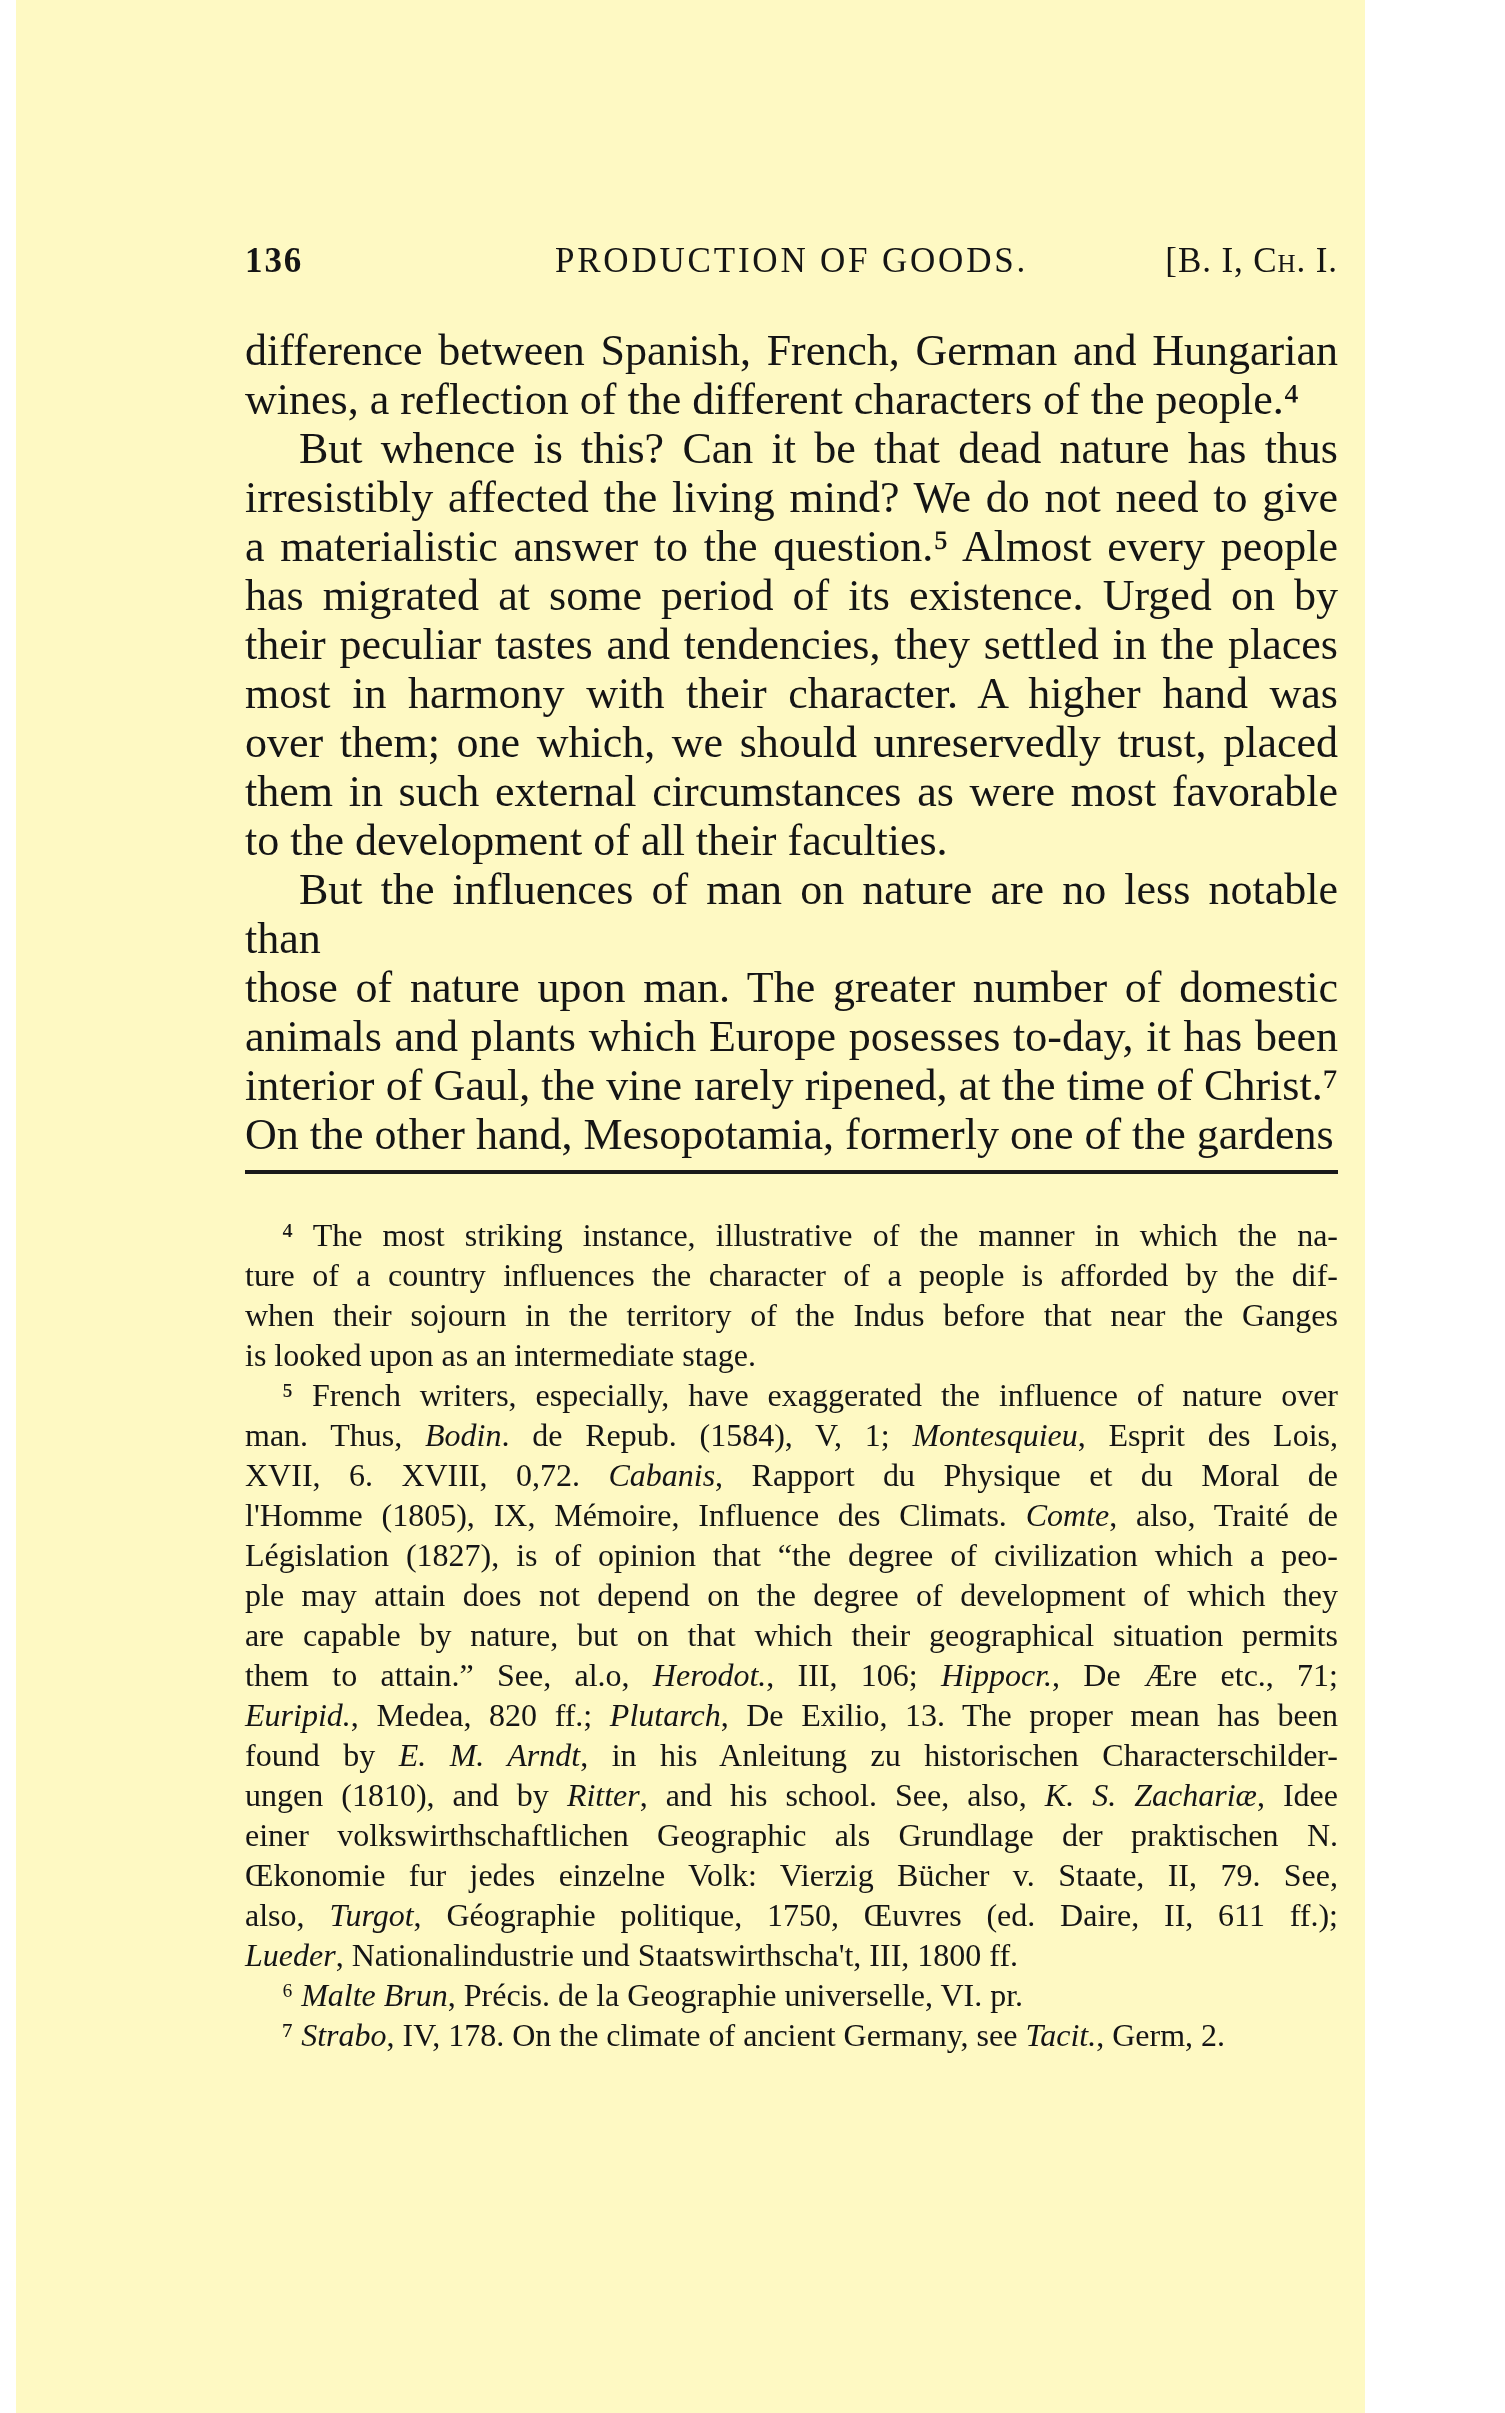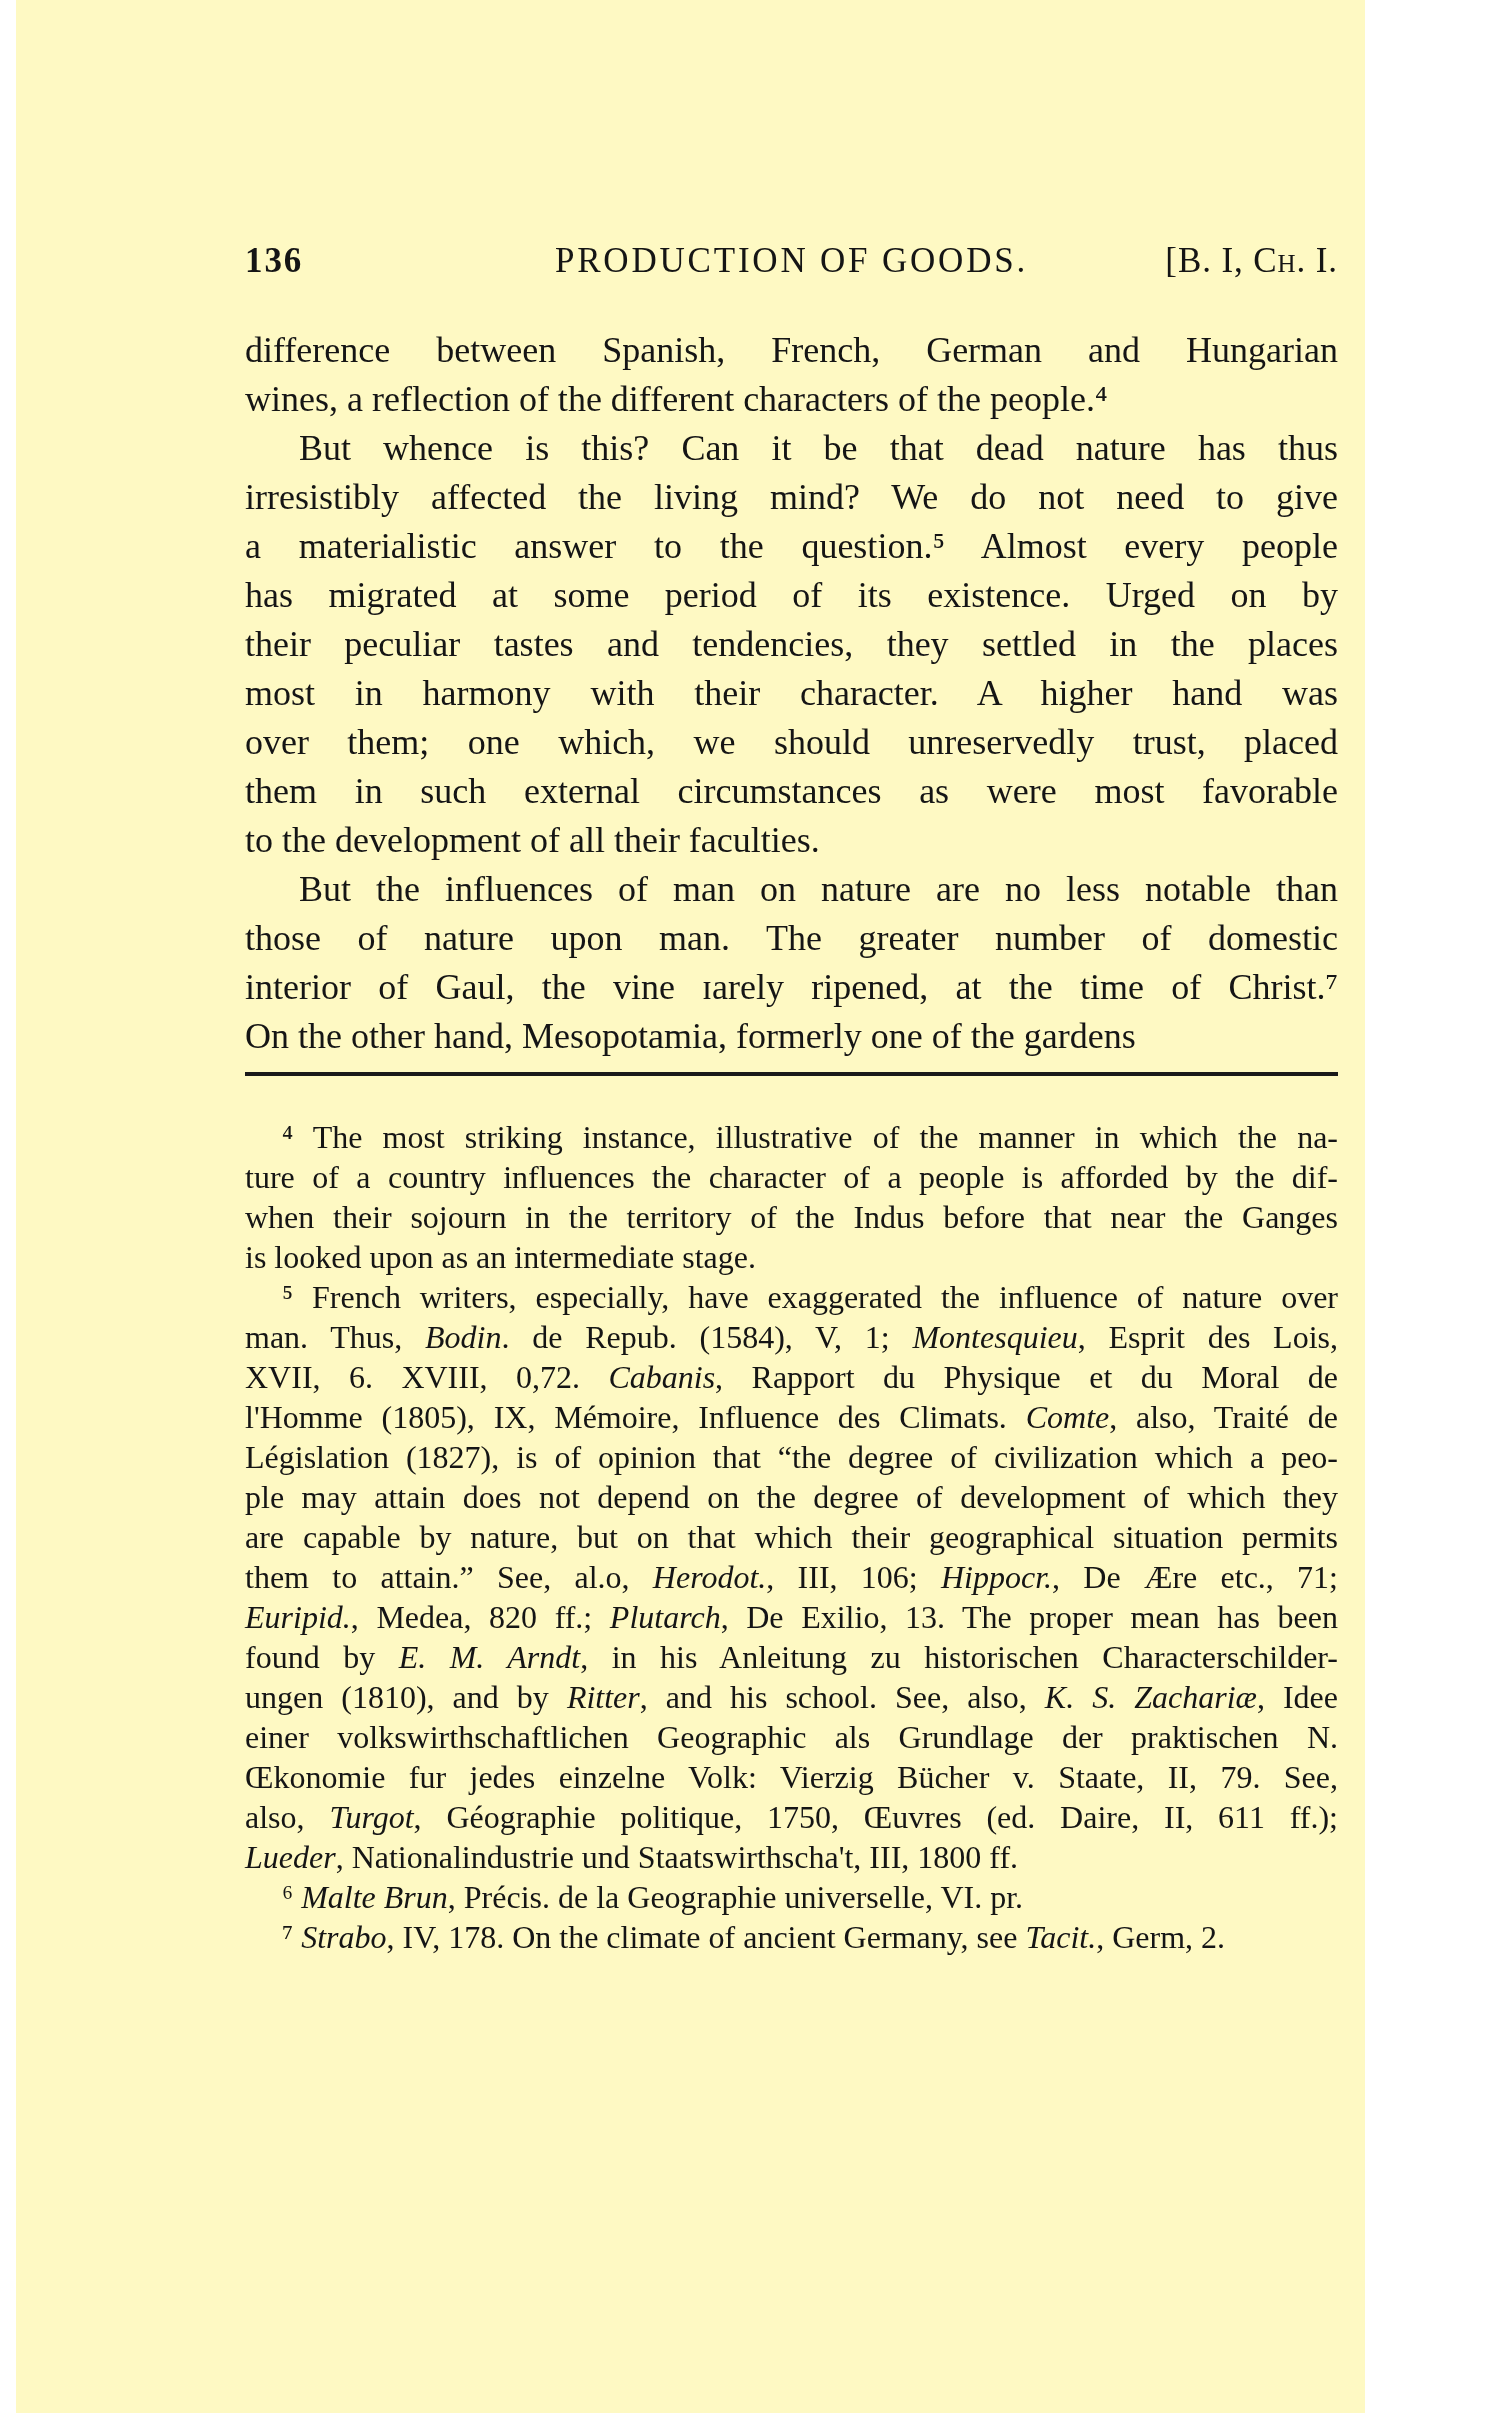--- a/index.html
+++ b/index.html
@@ -41,21 +41,21 @@
     letter-spacing: 2.8px;
   }
   .pagehead .chref {
     justify-self: end;
     font-variant: small-caps;
     letter-spacing: 0.9px;
   }
   
   .bodytext {
     margin-top: 45px;
-    font-size: 36px;
+    font-size: 44px;
     line-height: 49px;
   }
   .tline {
     text-align: justify;
     text-align-last: justify;
     white-space: normal;
   }
   .tline.tlast {
     text-align-last: left;
   }
@@ -107,20 +107,21 @@
           <div class="tline">has migrated at some period of its existence.  Urged on by</div>
           <div class="tline">their peculiar tastes and tendencies, they settled in the places</div>
           <div class="tline">most in harmony with their character.  A higher hand was</div>
           <div class="tline">over them; one which, we should unreservedly trust, placed</div>
           <div class="tline">them in such external circumstances as were most favorable</div>
           <div class="tline tlast">to the development of all their faculties.</div>
         </div>
       <div class="para indent">
           <div class="tline">But the influences of man on nature are no less notable than</div>
           <div class="tline">those of nature upon man.  The greater number of domestic</div>
+          <div class="tline">animals and plants which Europe posesses to-day, it has been</div>
           <div class="tline">interior of Gaul, the vine ɪarely ripened, at the time of Christ.⁷</div>
           <div class="tline tlast">On the other hand, Mesopotamia, formerly one of the gardens</div>
         </div>
     </div>
 
     <hr class="fnrule">
 
     <div class="footnotes">
       <div class="footnote">
           <div class="tline">⁴ The most striking instance, illustrative of the manner in which the na-</div>

